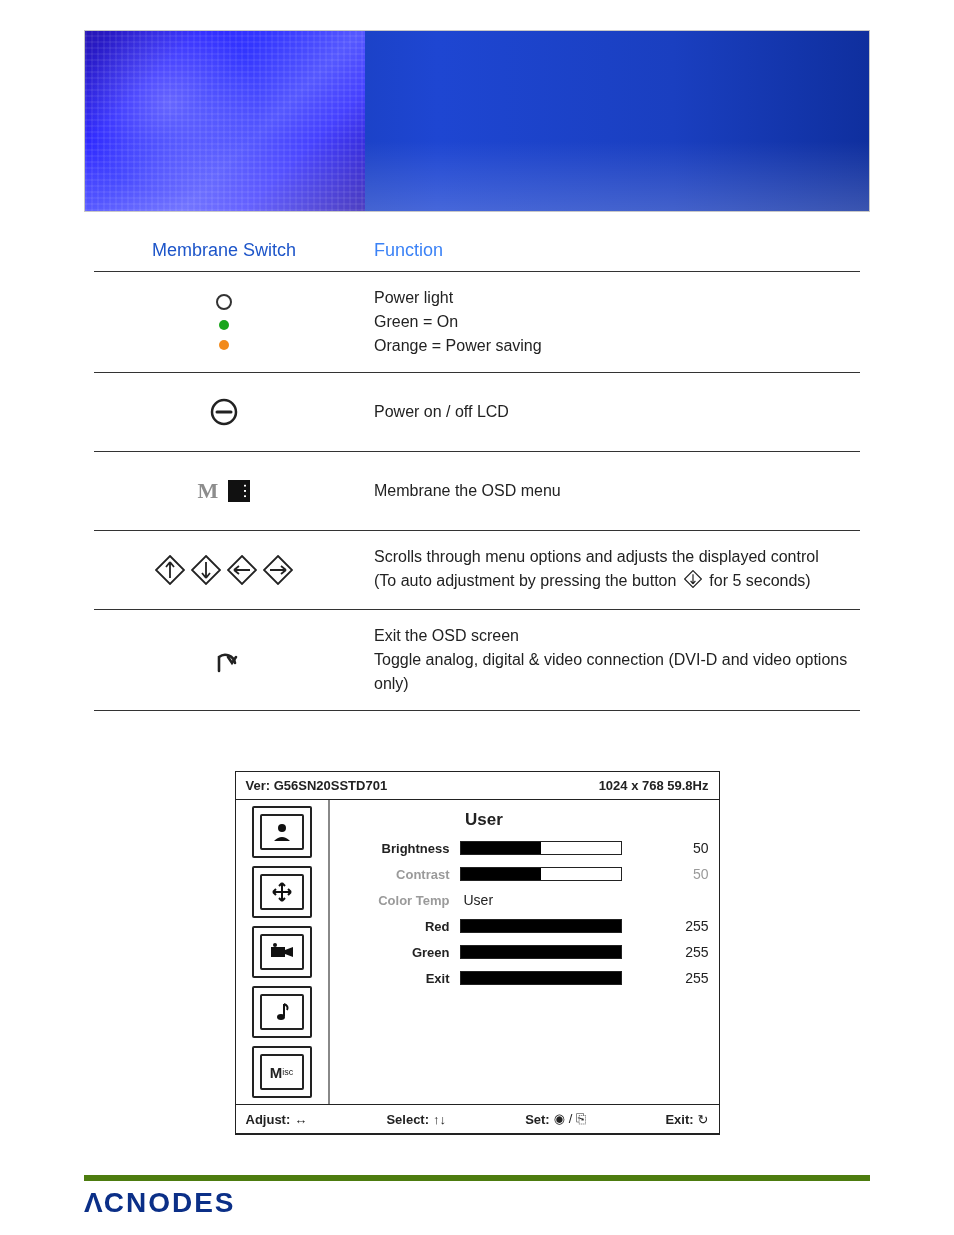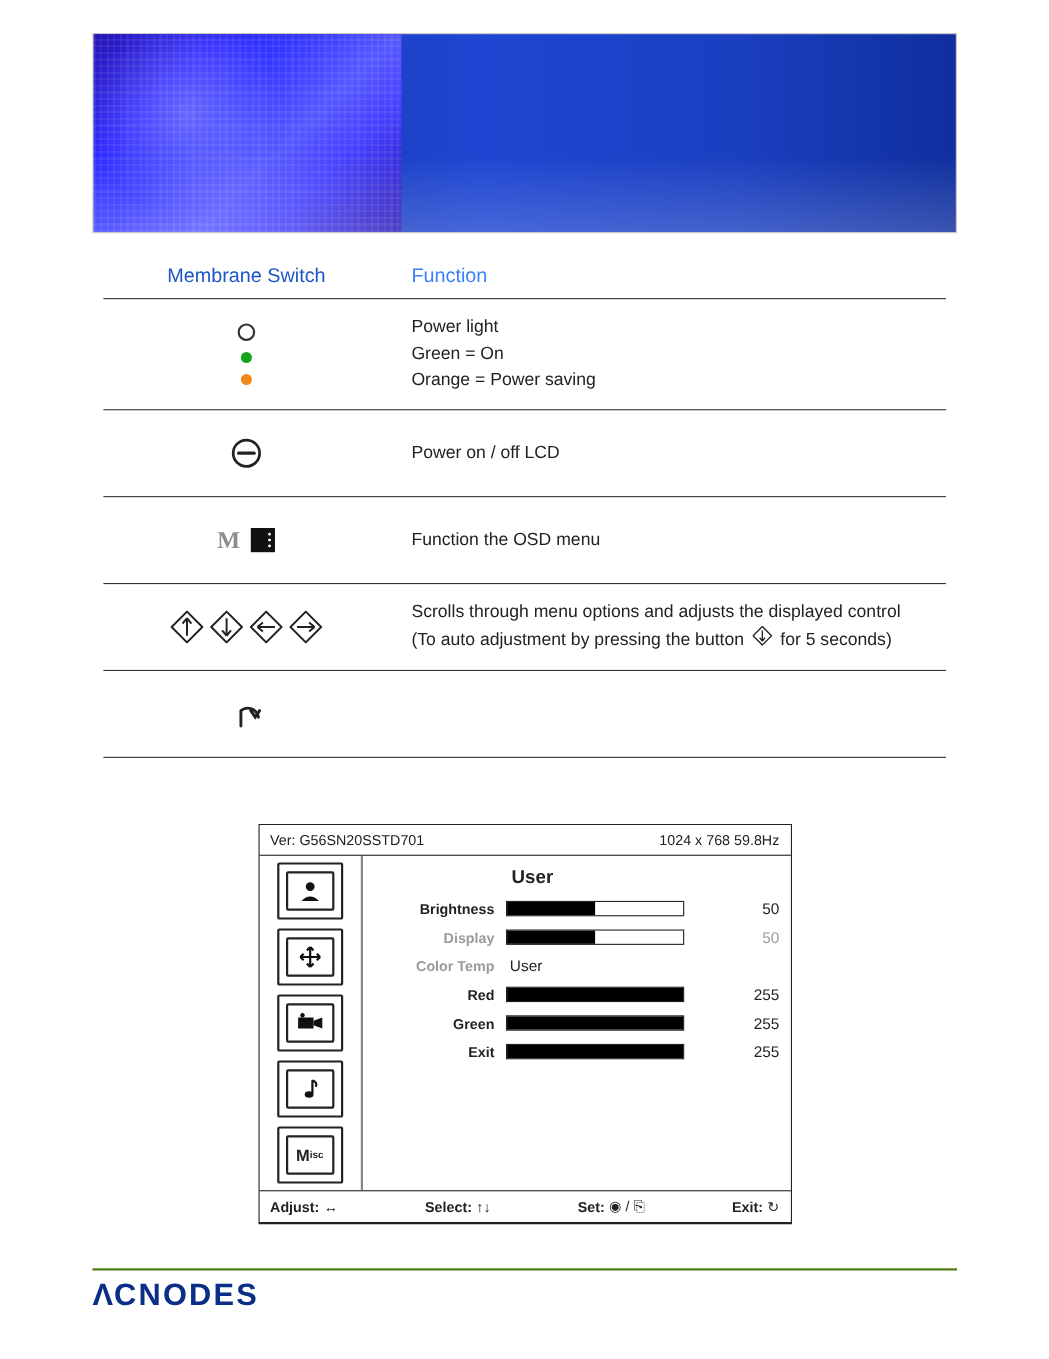--- a/index.html
+++ b/index.html
@@ -141,21 +141,21 @@
     border: 1.5px solid #222;
     border-bottom: 2px solid #222;
     font-size: 13px;
     box-sizing: border-box;
   }
   .osd-header {
     display: flex;
     justify-content: space-between;
     padding: 6px 10px;
     border-bottom: 1.5px solid #222;
-    font-weight: normal;
+    font-weight: bold;
     font-size: 13px;
   }
   .osd-body {
     display: flex;
   }
   .osd-sidebar {
     width: 92px;
     border-right: 2px solid #888;
     padding: 6px 0;
     display: flex;
@@ -246,21 +246,21 @@
     font-size: 13px;
     font-weight: bold;
     gap: 21px;
   }
   .osd-footer span { display:flex; align-items:center; gap:4px; }
   .sym { font-weight: normal; }
 
   
   .logo-line {
     margin: 40px 30px 0 30px;
-    border-top: 2px solid #4d7c0f;
+    border-top: 6px solid #4d7c0f;
     padding-top: 6px;
   }
   .logo {
     font-family: Arial, Helvetica, sans-serif;
     font-weight: 800;
     letter-spacing: 1px;
     font-size: 28px;
     color: #0b2f87;
   }
   .logo .first {
@@ -310,21 +310,21 @@
         <span>Power on / off LCD</span>
       </div>
     </div>
 
     <div class="row">
       <div class="icon-cell">
         <span class="m-letter">M</span>
         <span class="square-dots"></span>
       </div>
       <div class="func-cell">
-        <span>Function the OSD menu</span>
+        <span>Membrane the OSD menu</span>
       </div>
     </div>
 
     <div class="row">
       <div class="icon-cell">
         <div class="arrow-group">
           <svg class="diamond-arrow" viewBox="0 0 30 30">
               <path d="M15 1 L29 15 L15 29 L1 15 Z" fill="none" stroke="#222" stroke-width="1.8"></path>
               <path d="M15 7 L15 23 M15 7 L11 12 M15 7 L19 12" fill="none" stroke="#222" stroke-width="1.8"></path>
             </svg>
@@ -359,20 +359,24 @@
 
     <div class="row">
       <div class="icon-cell">
         <span class="return-arrow">
           <svg width="34" height="34" viewBox="0 0 34 34">
             <path d="M12 28 L12 14 A10 10 0 0 1 28 20" fill="none" stroke="#222" stroke-width="2.6" stroke-linecap="round"></path>
             <path d="M24 14 L28 20 L32 14" fill="none" stroke="#222" stroke-width="2.6" stroke-linecap="round" transform="translate(-3,0)"></path>
           </svg>
         </span>
       </div>
+      <div class="func-cell">
+        <div>Exit the OSD screen</div>
+        <div>Toggle analog, digital &amp; video connection (DVI-D and video options only)</div>
+      </div>
     </div>
 
   </div>
 
   <div class="osd-panel">
     <div class="osd-header">
       <span>Ver: G56SN20SSTD701</span>
       <span>1024 x 768  59.8Hz</span>
     </div>
     <div class="osd-body">
@@ -407,40 +411,40 @@
             <svg width="22" height="22" viewBox="0 0 22 22">
               <path d="M13 3 L13 15" stroke="#111" stroke-width="2"></path>
               <ellipse cx="10" cy="16" rx="4" ry="3" fill="#111"></ellipse>
               <path d="M13 3 Q18 5 16 9" stroke="#111" stroke-width="2" fill="none"></path>
             </svg>
           </div>
         </div>
         <div class="osd-tile misc">
           <div class="inner">
             <span style="font-size:15px;font-weight:bold">M</span>
-              <span style="font-size:9px;font-weight:bold">isc</span>
+              <span style="font-size:9px;font-weight:normal">isc</span>
           </div>
         </div>
       </div>
 
       <div class="osd-content">
         <div class="osd-title">User</div>
 
         <div class="osd-row">
           <div class="osd-label">Brightness</div>
           <div class="osd-bar-wrap">
               <div class="osd-bar">
                 <div class="fill" style="width: 50%;"></div>
               </div>
             </div>
           <div class="osd-value">50</div>
         </div>
 
         <div class="osd-row dim">
-          <div class="osd-label">Display</div>
+          <div class="osd-label">Contrast</div>
           <div class="osd-bar-wrap">
               <div class="osd-bar">
                 <div class="fill" style="width: 50%;"></div>
               </div>
             </div>
           <div class="osd-value">50</div>
         </div>
 
         <div class="osd-row dim">
           <div class="osd-label">Color Temp</div>

